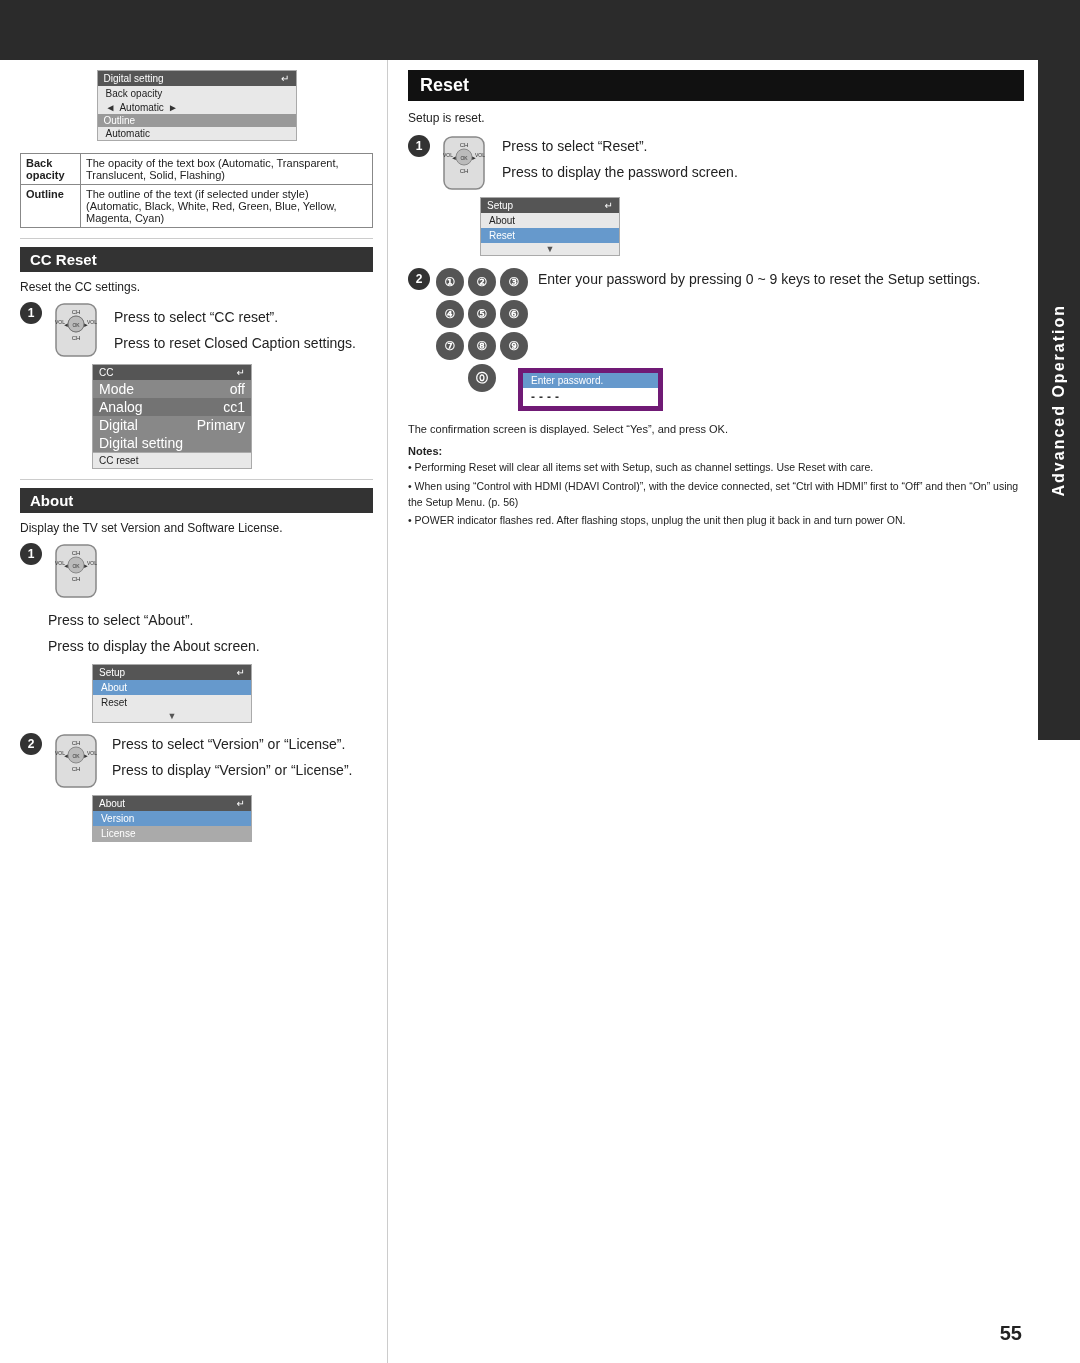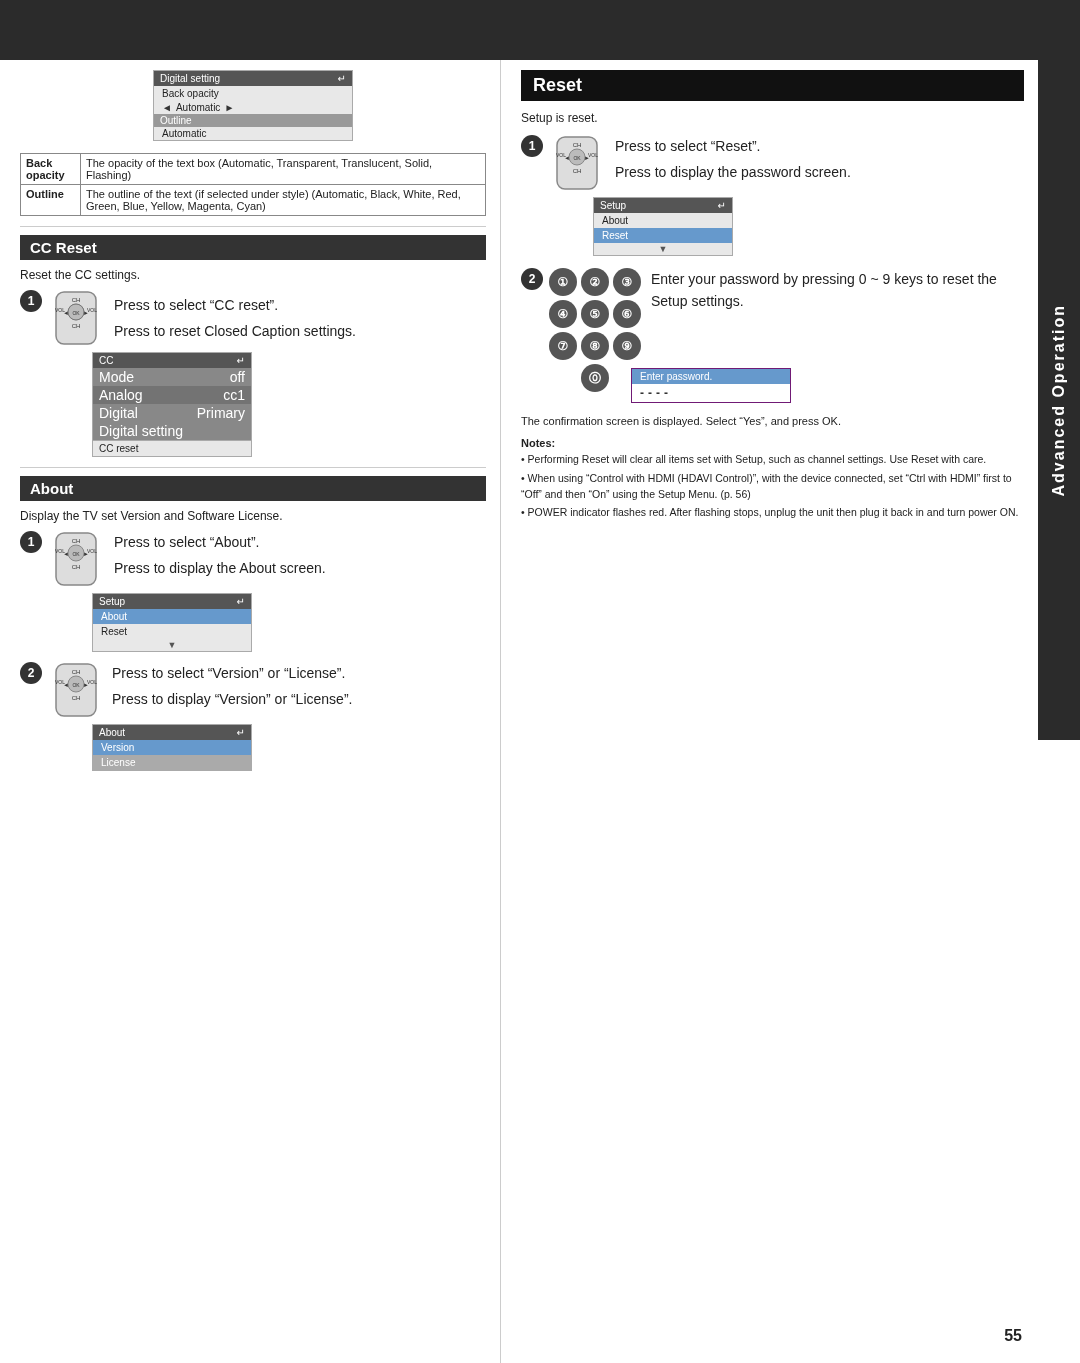--- a/index.html
+++ b/index.html
@@ -47,39 +47,39 @@
       writing-mode: vertical-rl;
       transform: rotate(180deg);
       letter-spacing: 2px;
     }
 
     
     .page-number {
       position: absolute;
       bottom: 18px;
       right: 58px;
-      font-size: 16px;
+      font-size: 20px;
       font-weight: bold;
       color: #222;
     }
 
     
     .main-content {
       position: absolute;
       top: 60px;
       left: 0;
       right: 42px;
       bottom: 0;
       display: flex;
       flex-direction: row;
     }
 
     
     .left-col {
-      width: 501px;
+      width: 388px;
       padding: 10px 14px 10px 20px;
       border-right: 1px solid #ccc;
       position: relative;
     }
 
     
     .right-col {
       flex: 1;
       padding: 10px 14px 10px 20px;
       position: relative;
@@ -270,22 +270,22 @@
       font-size: 10px;
     }
     .about-menu-box .amrow.sel {
       background: #6699cc;
       color: #fff;
     }
 
     
     .password-box {
       background: #e8e8e8;
-      border: 1px solid #701a75;
-      width: 160px;
+      border: 5px solid #701a75;
+      width: 145px;
       font-size: 10px;
       margin-top: 16px;
     }
     .password-box .pbrow {
       padding: 2px 8px;
       background: #6699cc;
       color: #fff;
       font-size: 10px;
     }
     .password-box .pbdash {
@@ -449,21 +449,21 @@
         <div class="cc-reset-row">CC reset</div>
       </div>
 
       <hr class="hdivider">
 
       <div class="section-header">About</div>
       <div class="section-subtext">Display the TV set Version and Software License.</div>
 
       <div class="step-row">
         <div class="step-num">1</div>
-        <div style="display:flex; gap:10px; align-items:flex-start;">
+        <div style="display:flex; gap:10px; align-items:flex-start;flex-direction:column;">
           <svg class="remote" viewBox="0 0 56 56" xmlns="http://www.w3.org/2000/svg">
             <rect x="8" y="2" width="40" height="52" rx="8" fill="#ddd" stroke="#888" stroke-width="1.5"></rect>
             <text x="28" y="12" text-anchor="middle" font-size="6" fill="#333">CH</text>
             <circle cx="28" cy="22" r="8" fill="#bbb" stroke="#888" stroke-width="1"></circle>
             <text x="28" y="25" text-anchor="middle" font-size="5" fill="#333">OK</text>
             <text x="18" y="25" text-anchor="middle" font-size="6" fill="#333">◄</text>
             <text x="38" y="25" text-anchor="middle" font-size="6" fill="#333">►</text>
             <text x="12" y="22" text-anchor="middle" font-size="5" fill="#333">VOL</text>
             <text x="44" y="22" text-anchor="middle" font-size="5" fill="#333">VOL</text>
             <text x="28" y="38" text-anchor="middle" font-size="6" fill="#333">CH</text>

